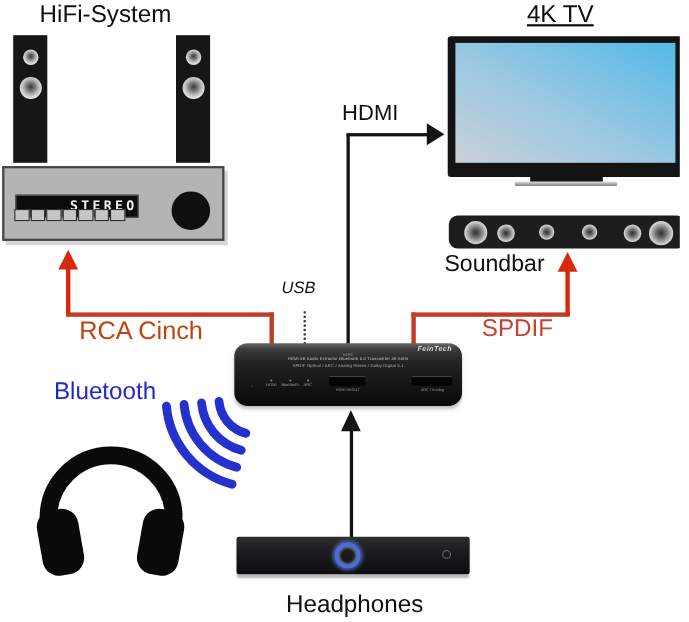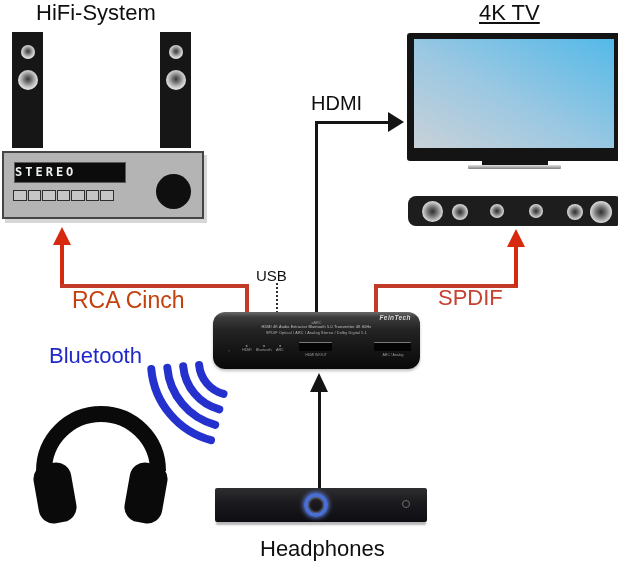--- a/index.html
+++ b/index.html
@@ -8,22 +8,22 @@
   .lbl{position:absolute;line-height:1.05;white-space:nowrap;color:#0f0f0f;}
 
   
   .speaker{position:absolute;width:31px;height:116px;background:#161616;}
   .cone{position:absolute;border-radius:50%;
         background:radial-gradient(circle at 50% 45%,#3a3a3a 0%,#6f6f6f 22%,#bdbdbd 50%,#f5f5f5 78%,#ffffff 100%);}
 
   
   #receiver{position:absolute;left:2px;top:151px;width:202px;height:68px;background:#b4b4b4;
             border:2px solid #454545;box-sizing:border-box;box-shadow:3px 4px 0 #d6d6d6;}
-  #receiver-display{position:absolute;left:10px;top:9px;width:110px;height:19px;background:#0c0c0c;
-            border:1px solid #5a5a5a;text-align:left;line-height:19px;
+  #receiver-display{position:absolute;left:10px;top:24px;width:110px;height:19px;background:#0c0c0c;
+            border:1px solid #5a5a5a;text-align:right;line-height:19px;
             font-family:"DejaVu Sans Mono",monospace;font-size:12px;font-weight:bold;
             letter-spacing:3px;color:#eef2ee;}
   #receiver-buttons{position:absolute;left:9px;top:37px;display:flex;}
   .rbtn{width:13.5px;height:11px;background:#c6c6c6;border:1px solid #2f2f2f;margin-right:1px;box-sizing:border-box;}
   #receiver-knob{position:absolute;left:152px;top:21px;width:35px;height:35px;border-radius:50%;background:#0f0f0f;}
 
   
   #tv{position:absolute;left:407px;top:33px;width:214px;height:128px;background:#141414;border-radius:3px;}
   #tv-screen{position:absolute;left:7px;top:6px;right:7px;bottom:13px;
              background:linear-gradient(to top right,#c9d1d8 0%,#9cc8e2 45%,#54b9e8 100%);}
@@ -120,27 +120,28 @@
   </div>
 
   <div id="soundbar">
     <div class="sb-cone" style="left:14px;top:5px;width:21px;height:21px;"></div>
     <div class="sb-cone" style="left:44px;top:8px;width:16px;height:16px;"></div>
     <div class="sb-cone" style="left:82px;top:8px;width:14px;height:14px;"></div>
     <div class="sb-cone" style="left:121px;top:8px;width:14px;height:14px;"></div>
     <div class="sb-cone" style="left:159px;top:8px;width:16px;height:16px;"></div>
     <div class="sb-cone" style="left:182px;top:5px;width:22px;height:22px;"></div>
   </div>
+  <div class="lbl" style="left:404px;top:229px;font-size:21px;">Soundbar</div>
 
   <div class="vline black-line" style="left:315px;top:122px;width:3px;height:191px;"></div>
   <div class="hline black-line" style="left:315px;top:121px;width:75px;height:3px;"></div>
   <div class="tri tri-right-black" style="left:388px;top:112px;"></div>
   <div class="lbl" style="left:311px;top:93px;font-size:20px;">HDMI</div>
 
-  <div class="lbl" style="left:256px;top:268px;font-size:15px;">USB</div>
+  <div class="lbl" style="left:256px;top:254px;font-size:15px;font-style:italic;">USB</div>
   <div id="usb-line"></div>
 
   <div class="vline red-bright" style="left:60px;top:244px;width:4px;height:42px;"></div>
   <div class="tri tri-up-red" style="left:53px;top:227px;"></div>
   <div class="hline red-line" style="left:60px;top:284px;width:189px;height:3.5px;"></div>
   <div class="vline red-line" style="left:245px;top:284px;width:3.5px;height:29px;"></div>
   <div class="lbl" style="left:72px;top:288px;font-size:23px;color:#c2410c;">RCA Cinch</div>
 
   <div class="vline red-line" style="left:374px;top:284px;width:3.5px;height:29px;"></div>
   <div class="hline red-line" style="left:374px;top:284px;width:144px;height:3.5px;"></div>

